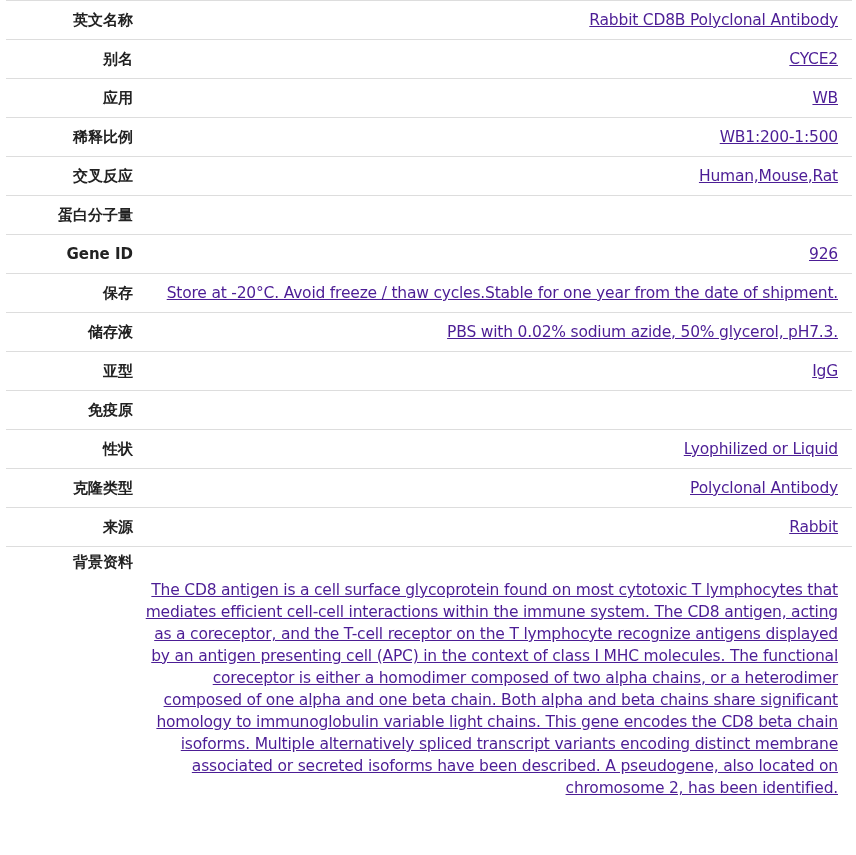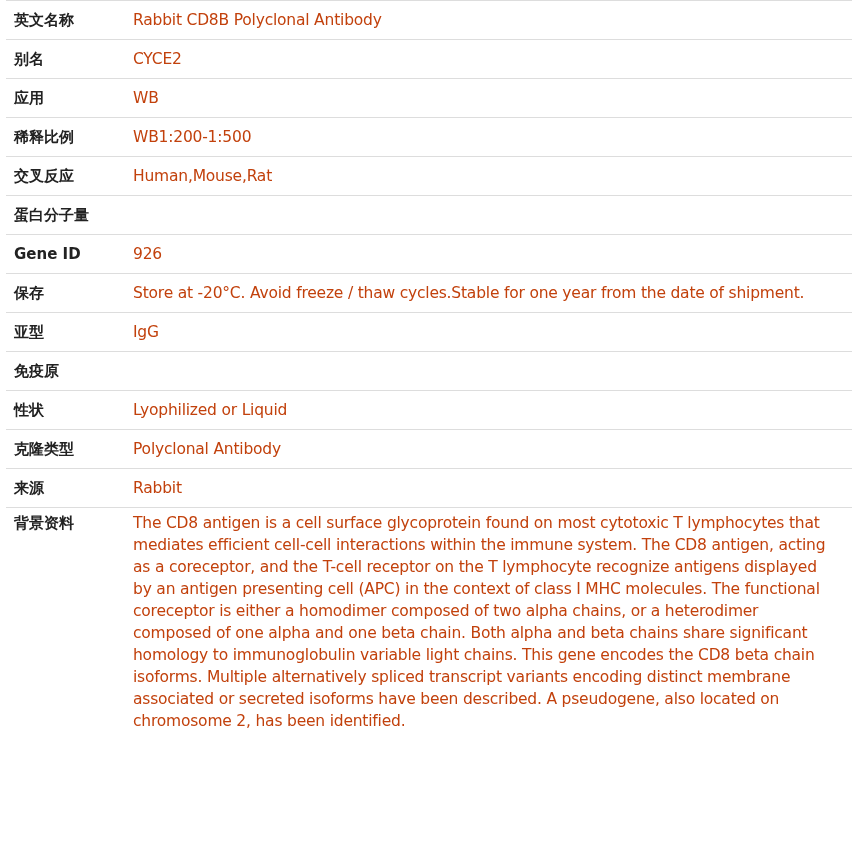--- a/index.html
+++ b/index.html
@@ -20,47 +20,50 @@
       top: 0;
       width: 846px;
       border-collapse: collapse;
       border-top: 1px solid #dddddd;
     }
     .spec-row {
       display: flex;
       border-bottom: 1px solid #dddddd;
       min-height: 38px;
       align-items: center;
+      text-align: right;
     }
     .spec-row.tall {
       align-items: flex-start;
       border-bottom: none;
       padding-top: 4px;
     }
     .spec-label {
       width: 127px;
       padding-left: 8px;
       font-size: 15px;
       font-weight: bold;
       color: #222222;
       flex-shrink: 0;
       box-sizing: border-box;
       line-height: 22px;
     }
     .spec-value {
       flex: 1;
       font-size: 15.5px;
-      color: #c2410c;
+      color: #4c1d95;
       line-height: 22px;
       padding-right: 14px;
       letter-spacing: -0.2px;
+      text-decoration: underline;
     }
     .spec-row.tall .spec-value {
       line-height: 22px;
       font-size: 15.5px;
+      margin-top: 28px;
     }
   </style>
 </head>
 <body>
 
 <div class="spec-table">
   <div class="spec-row">
     <div class="spec-label">英文名称</div>
     <div class="spec-value">Rabbit CD8B Polyclonal Antibody</div>
   </div>
@@ -85,20 +88,24 @@
   </div>
   <div class="spec-row">
     <div class="spec-label">Gene ID</div>
     <div class="spec-value">926</div>
   </div>
   <div class="spec-row">
     <div class="spec-label">保存</div>
     <div class="spec-value">Store at -20°C. Avoid freeze / thaw cycles.Stable for one year from the date of shipment.</div>
   </div>
   <div class="spec-row">
+    <div class="spec-label">储存液</div>
+    <div class="spec-value">PBS with 0.02% sodium azide, 50% glycerol, pH7.3.</div>
+  </div>
+  <div class="spec-row">
     <div class="spec-label">亚型</div>
     <div class="spec-value">IgG</div>
   </div>
   <div class="spec-row">
     <div class="spec-label">免疫原</div>
   </div>
   <div class="spec-row">
     <div class="spec-label">性状</div>
     <div class="spec-value">Lyophilized or Liquid</div>
   </div>

